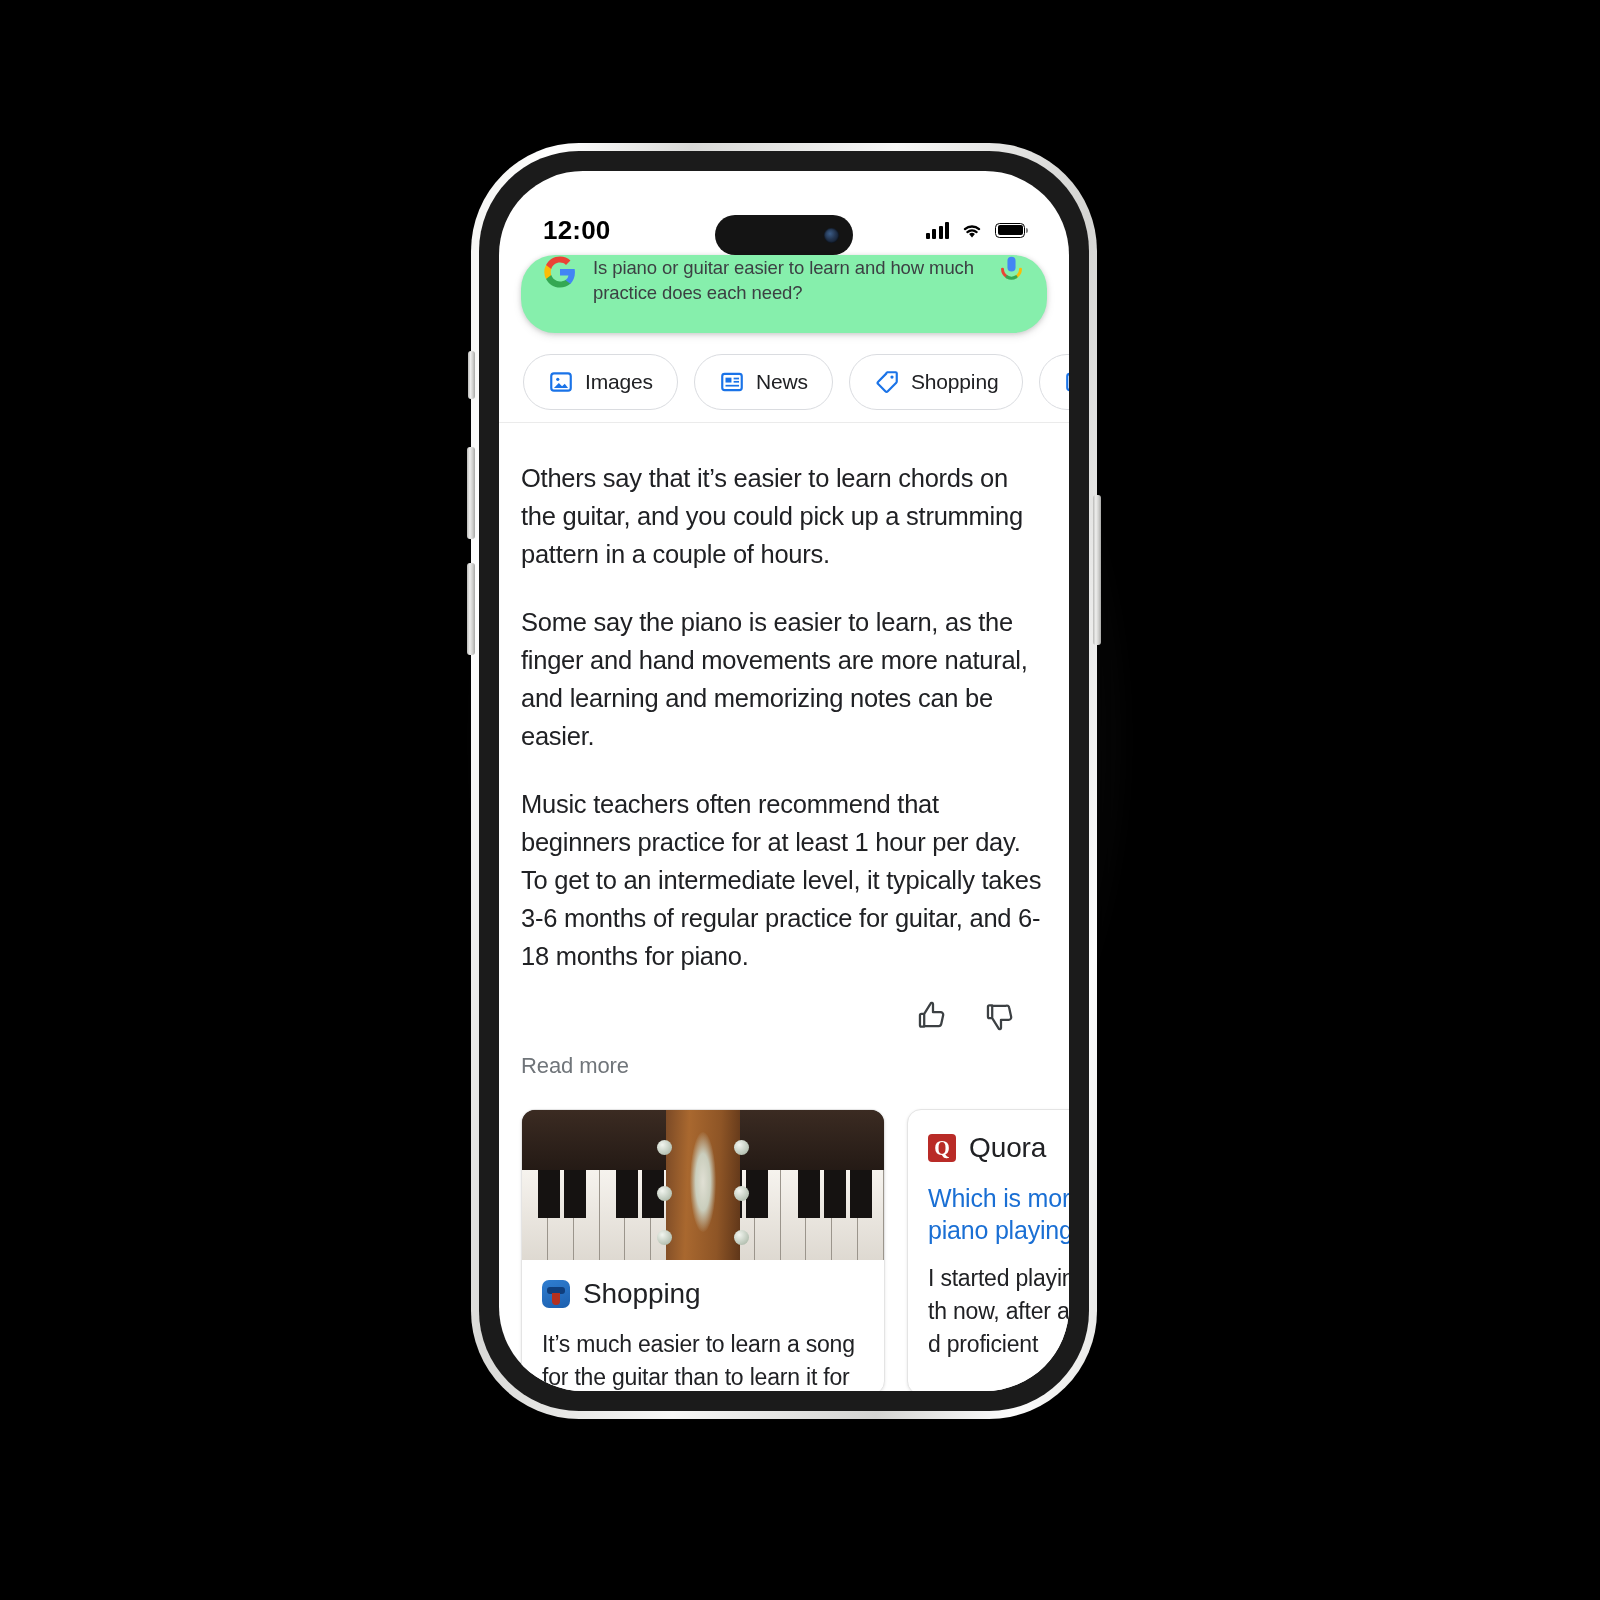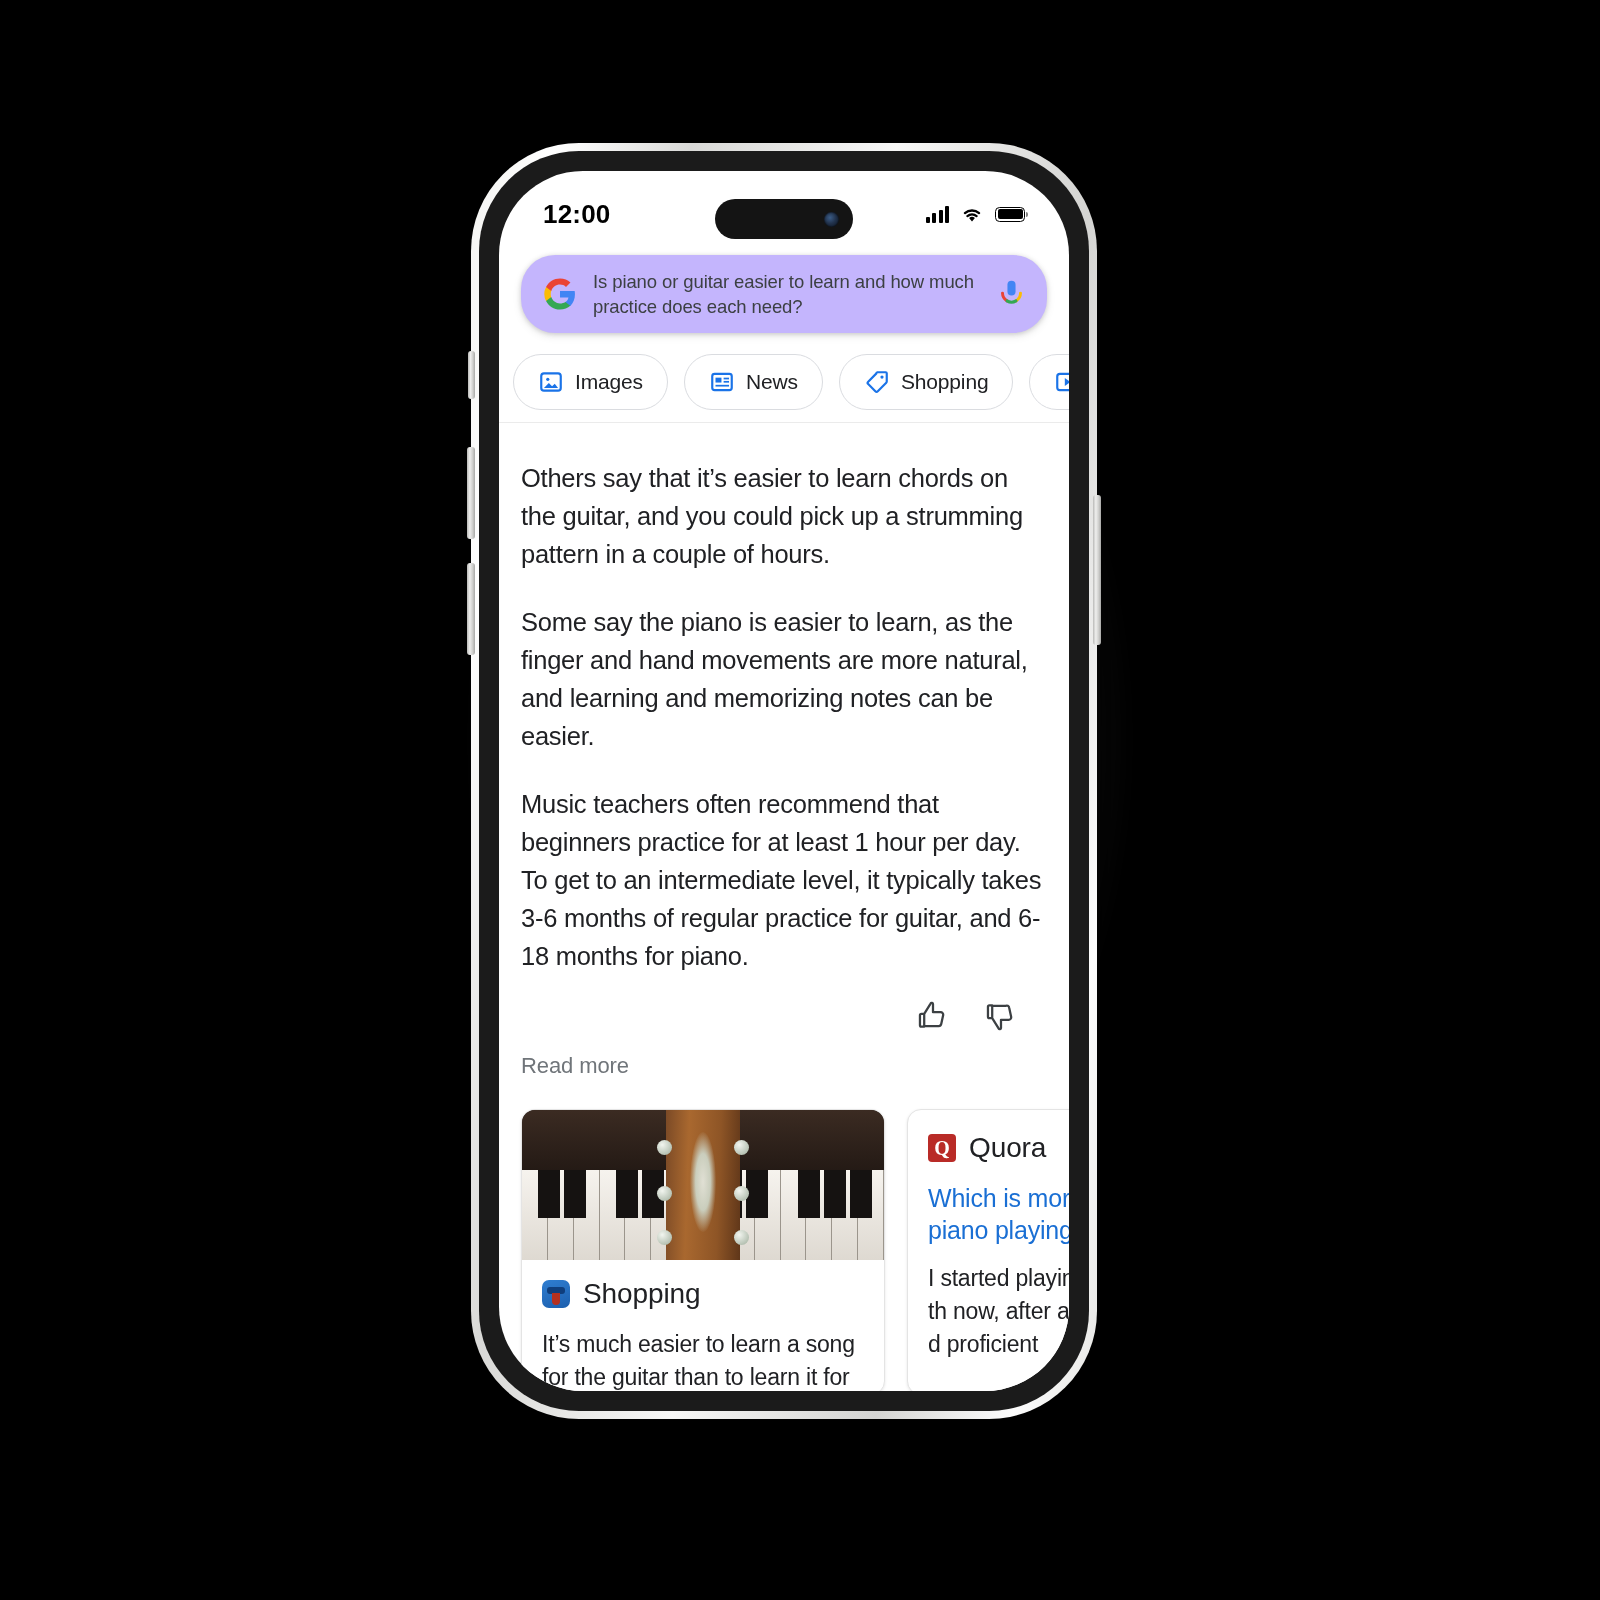--- a/index.html
+++ b/index.html
@@ -46,21 +46,21 @@
 
   
   .btn-side{position:absolute;background:linear-gradient(90deg,#b9b9b7,#efefee 35%,#cfcfcd 70%,#a9a9a7);border-radius:3px;}
   .btn-silent{left:-3px;top:208px;width:7px;height:48px;}
   .btn-volup{left:-4px;top:304px;width:8px;height:92px;}
   .btn-voldn{left:-4px;top:420px;width:8px;height:92px;}
   .btn-power{right:-4px;top:352px;width:8px;height:150px;}
 
   
   .statusbar{
-    position:absolute;left:0;top:0;width:100%;height:82px;
+    position:absolute;left:0;top:16px;width:100%;height:82px;
     display:flex;align-items:center;justify-content:space-between;
     padding:0 44px;box-sizing:border-box;
   }
   .clock{font-size:26px;font-weight:600;color:#000;letter-spacing:.2px;padding-top:4px;}
   .island{
     position:absolute;left:50%;transform:translateX(-50%);top:28px;
     width:138px;height:40px;border-radius:22px;background:#141414;
     display:flex;align-items:center;justify-content:flex-end;padding-right:14px;box-sizing:border-box;
   }
   .island .cam{width:15px;height:15px;border-radius:50%;background:radial-gradient(circle at 40% 38%,#3b5c86 0%,#22334d 45%,#0d1622 100%);box-shadow:inset 0 0 2px #000;}
@@ -71,32 +71,32 @@
   .bars i:nth-child(2){height:9.5px;}
   .bars i:nth-child(3){height:13px;}
   .bars i:nth-child(4){height:17px;}
   .batt{width:30px;height:15px;border:1.8px solid #000;border-radius:4.5px;position:relative;box-sizing:border-box;padding:1.5px;}
   .batt > span{display:block;height:100%;background:#000;border-radius:2px;}
   .batt:after{content:"";position:absolute;right:-4px;top:4.5px;width:2.2px;height:5px;background:#000;border-radius:0 2px 2px 0;opacity:.5;}
 
   
   .searchwrap{position:absolute;left:0;top:84px;width:100%;padding:0 22px;box-sizing:border-box;}
   .searchbar{
-    background:#c4b5fd;border-radius:34px;height:78px;
+    background:#86efac;border-radius:34px;height:78px;
     box-shadow:0 1px 5px rgba(0,0,0,.16), 0 3px 10px rgba(0,0,0,.09);
-    display:flex;align-items:center;padding:0 22px;box-sizing:border-box;gap:16px;
+    display:flex;padding:0 22px;box-sizing:border-box;gap:16px;
   }
   .g-logo{width:34px;height:34px;flex:0 0 34px;}
   .query{flex:1;font-size:18.5px;line-height:25px;color:#3c4043;letter-spacing:-.1px;}
   .mic{width:27px;height:30px;flex:0 0 27px;}
 
   
   .chips{
     position:absolute;left:0;top:183px;width:100%;
-    display:flex;gap:16px;padding:0 14px;box-sizing:border-box;
+    display:flex;gap:16px;padding:0 24px;box-sizing:border-box;
     white-space:nowrap;overflow:hidden;
   }
   .chip{
     display:flex;align-items:center;gap:11px;
     height:56px;padding:0 24px;border:1px solid #dadce0;border-radius:28px;
     background:#fff;box-sizing:border-box;flex:0 0 auto;
   }
   .chip .lbl{font-size:21px;color:#202124;letter-spacing:-.15px;}
   .chip svg{flex:0 0 auto;}
   .chipdiv{position:absolute;left:0;top:251px;width:100%;height:1px;background:#ebebeb;}

